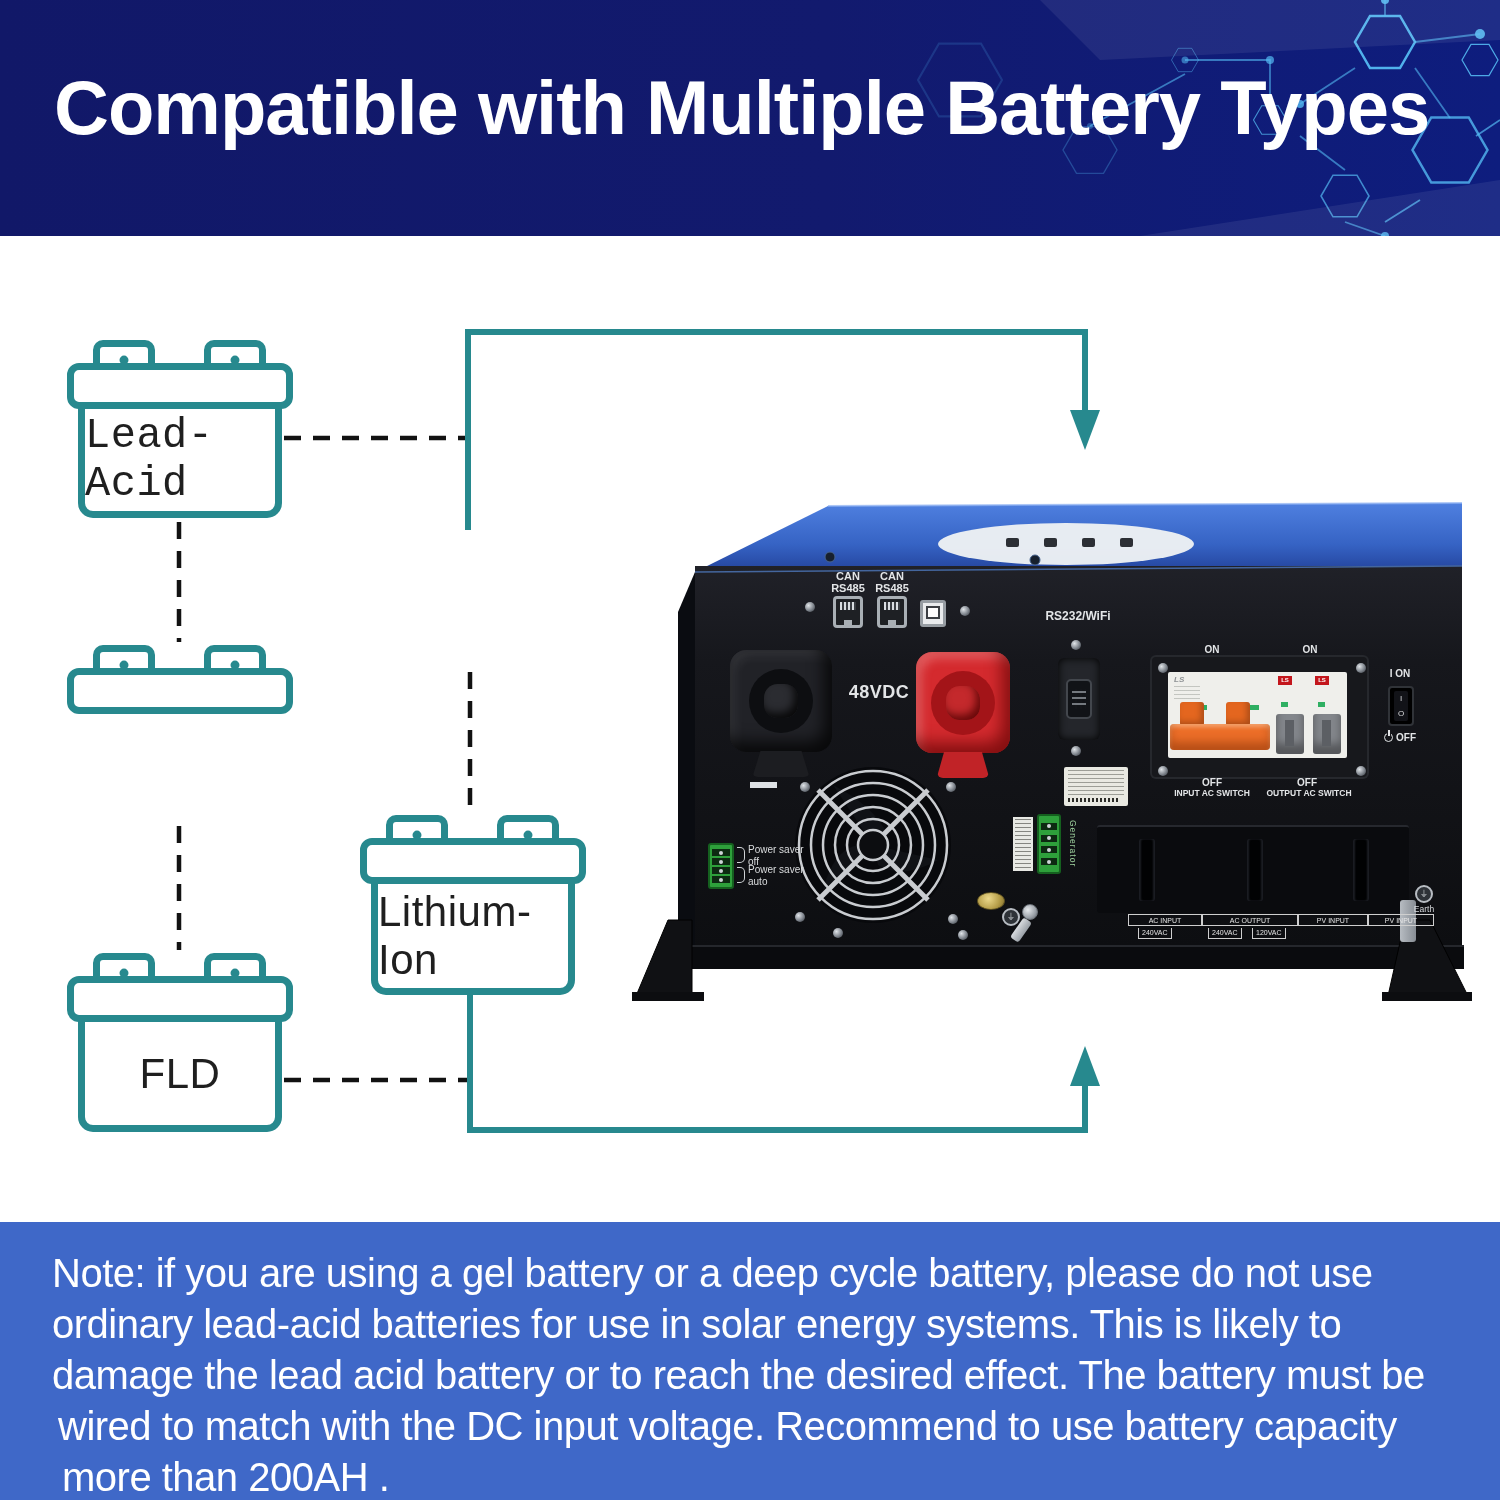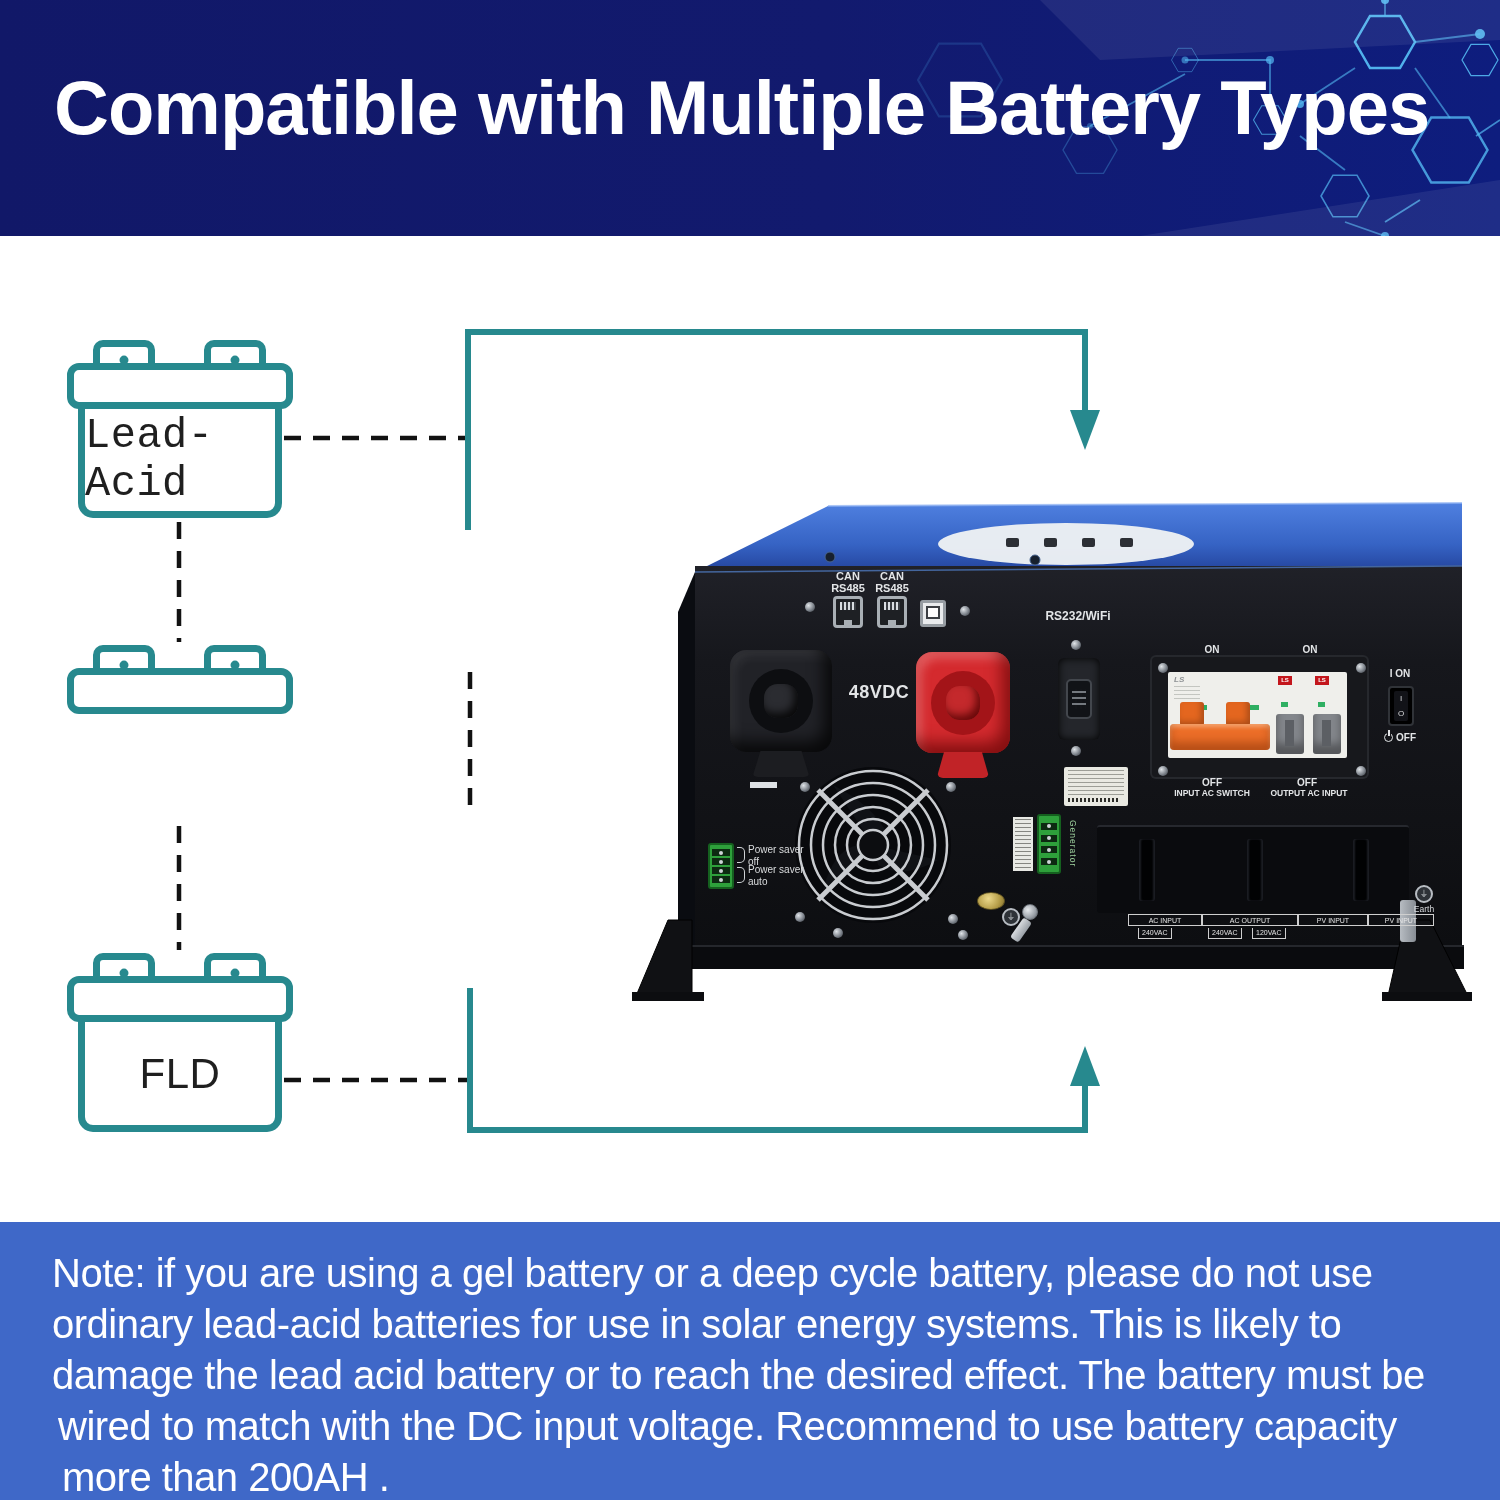--- a/index.html
+++ b/index.html
@@ -235,20 +235,32 @@
   <div class="battery" style="left:67px; top:645px; width:226px; height:177px;">
     <div class="bat-term t-left">
         <div class="bat-dot"></div>
       </div>
     <div class="bat-term t-right">
         <div class="bat-dot"></div>
       </div>
     <div class="bat-lid"></div>
   </div>
 
+  <div class="battery" style="left:360px; top:815px; width:226px; height:180px;">
+    <div class="bat-term t-left">
+        <div class="bat-dot"></div>
+      </div>
+    <div class="bat-term t-right">
+        <div class="bat-dot"></div>
+      </div>
+    <div class="bat-lid"></div>
+    <div class="bat-body">
+      <span class="bat-label">Lithium-Ion</span>
+    </div>
+  </div>
 
   <div class="battery" style="left:67px; top:953px; width:226px; height:179px;">
     <div class="bat-term t-left">
         <div class="bat-dot"></div>
       </div>
     <div class="bat-term t-right">
         <div class="bat-dot"></div>
       </div>
     <div class="bat-lid"></div>
     <div class="bat-body">
@@ -362,21 +374,21 @@
           <i></i>
         </div>
     </div>
     <div class="screw" style="left:528px; top:163px;"></div>
     <div class="screw" style="left:726px; top:163px;"></div>
     <div class="screw" style="left:528px; top:266px;"></div>
     <div class="screw" style="left:726px; top:266px;"></div>
     <div class="inv-text" style="left:552px; top:277px; width:60px; font-size:10px;">OFF</div>
     <div class="inv-text" style="left:535px; top:289px; width:94px; font-size:8.5px;">INPUT AC SWITCH</div>
     <div class="inv-text" style="left:647px; top:277px; width:60px; font-size:10px;">OFF</div>
-    <div class="inv-text" style="left:630px; top:289px; width:98px; font-size:8.5px;">OUTPUT AC INPUT</div>
+    <div class="inv-text" style="left:630px; top:289px; width:98px; font-size:8.5px;">OUTPUT AC SWITCH</div>
 
     <div class="inv-text" style="left:746px; top:168px; width:48px; font-size:10px;">
       <span>I</span>
       <span>ON</span>
     </div>
     <div class="rocker" style="left:758px; top:186px;">
       <div class="rocker-face">
         <div>I</div>
         <div>O</div>
       </div>

